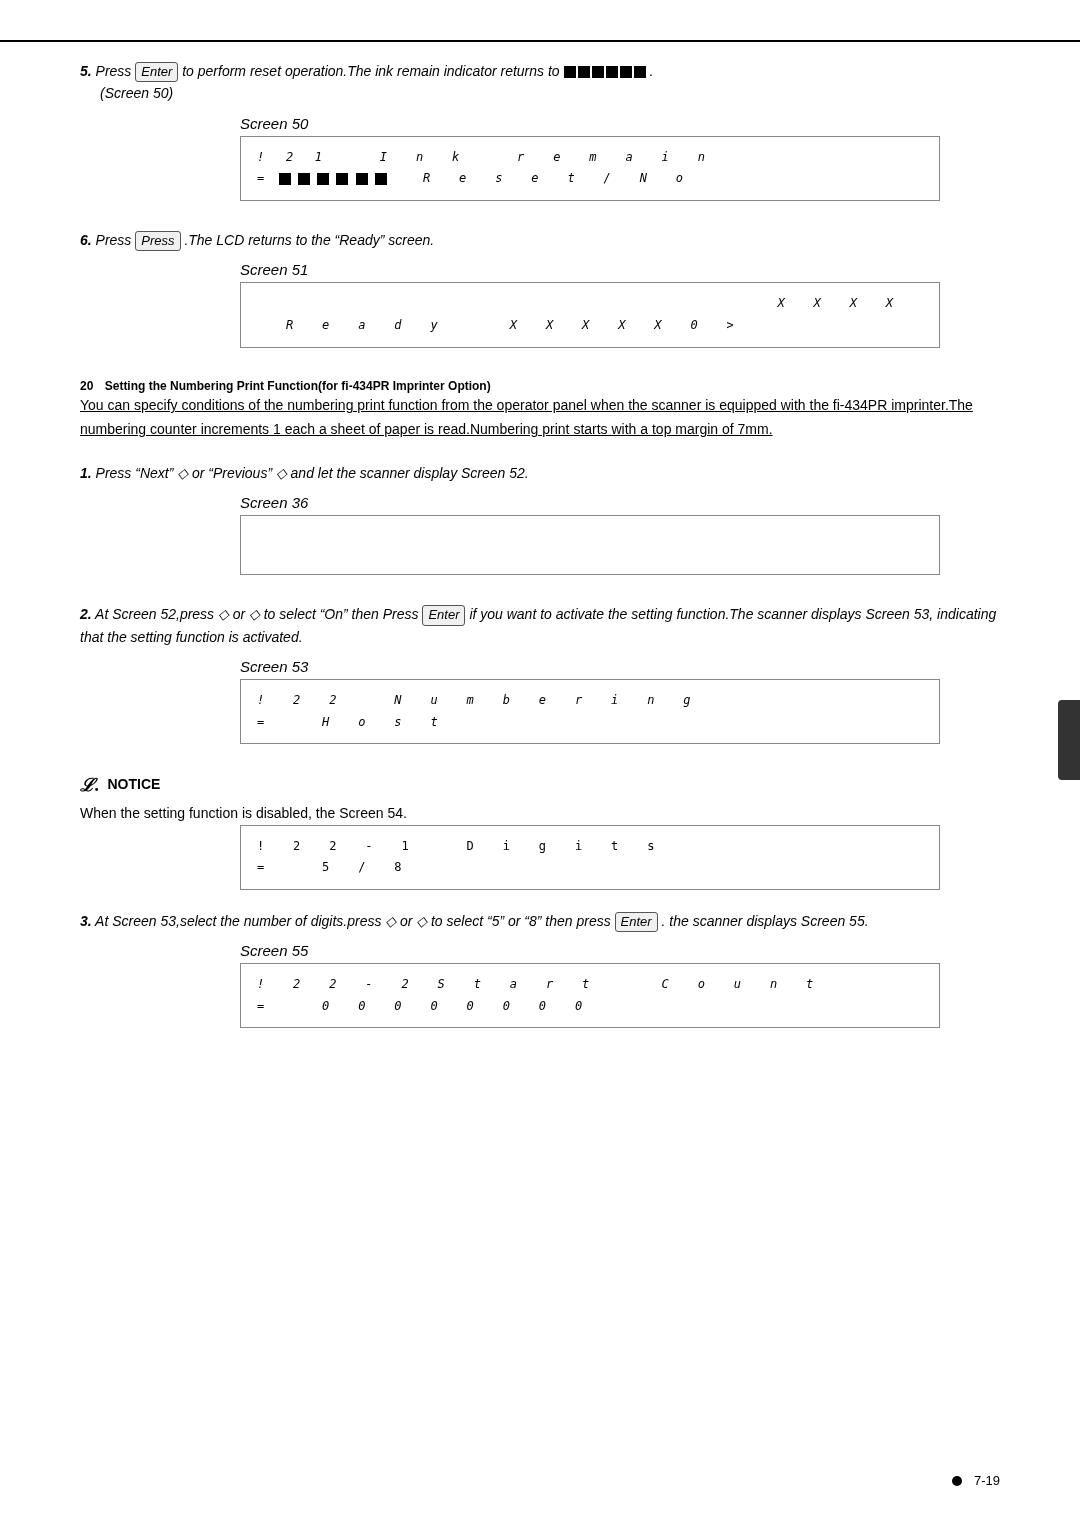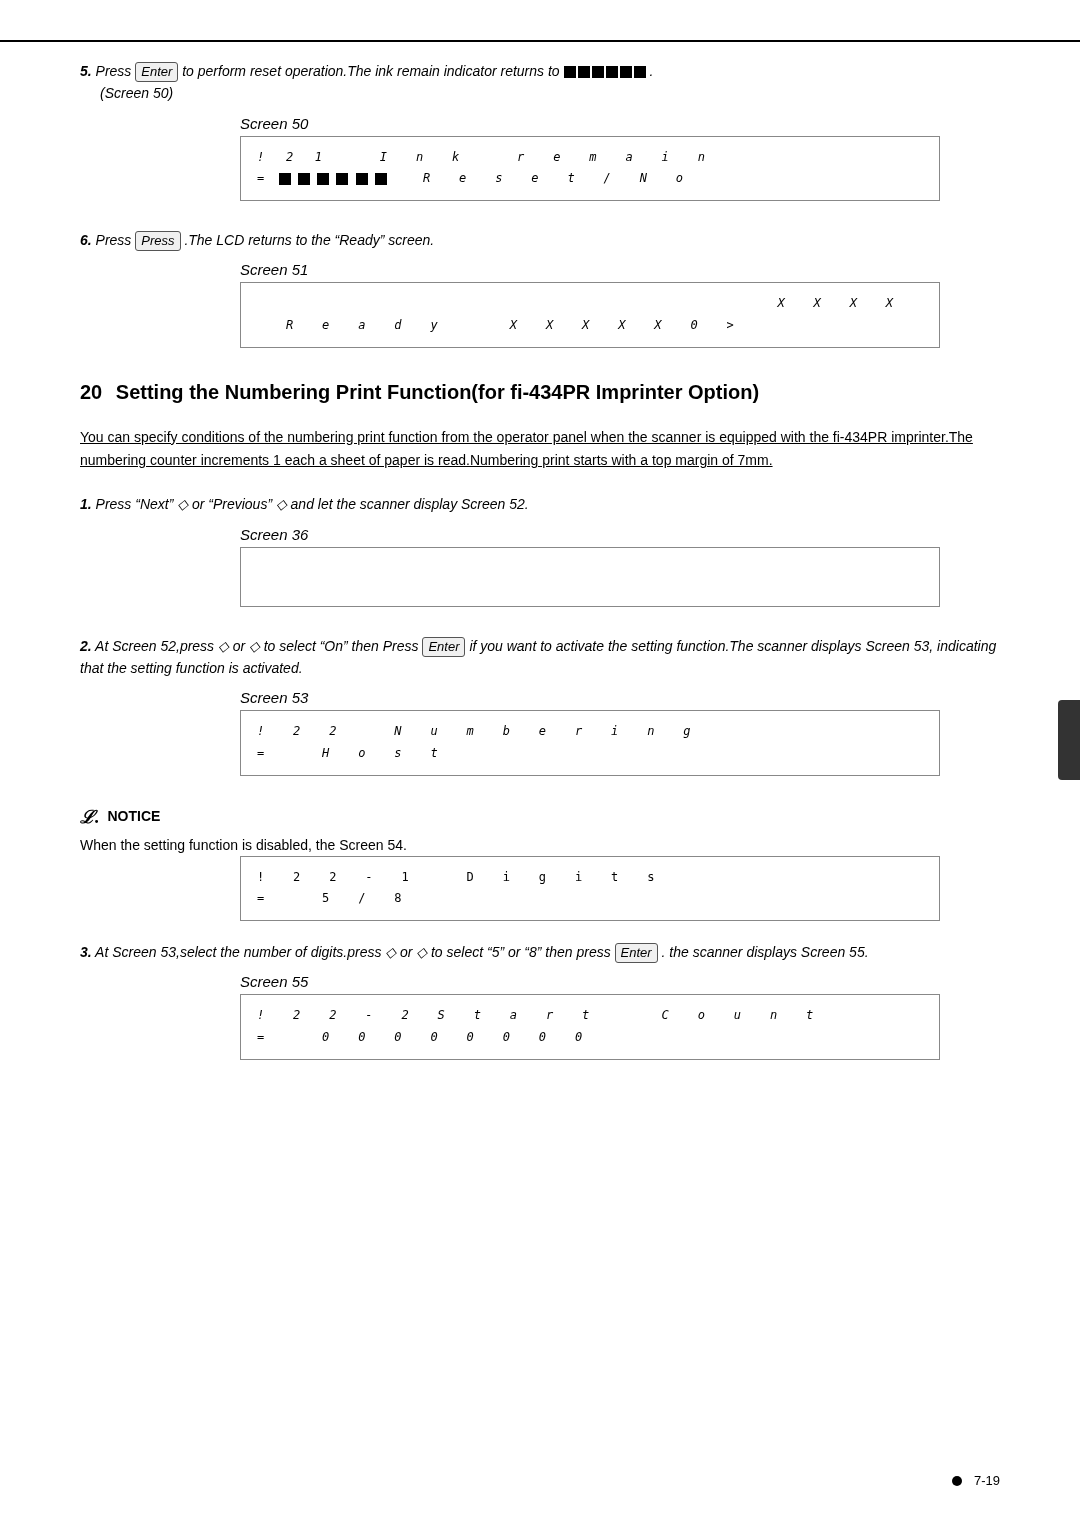--- a/index.html
+++ b/index.html
@@ -82,23 +82,22 @@
       border: 1px solid #888;
       margin-left: 160px;
       margin-right: 60px;
       padding: 26px 16px;
       margin-bottom: 20px;
       background: #fff;
       min-height: 60px;
     }
 
     .section-heading {
-      font-size: 20px;
+      font-size: 12px;
       font-weight: bold;
-      margin-bottom: 20px;
       margin-top: 30px;
       line-height: 1.4;
     }
 
     .section-number {
       margin-right: 8px;
     }
 
     .section-desc {
       margin-bottom: 20px;

